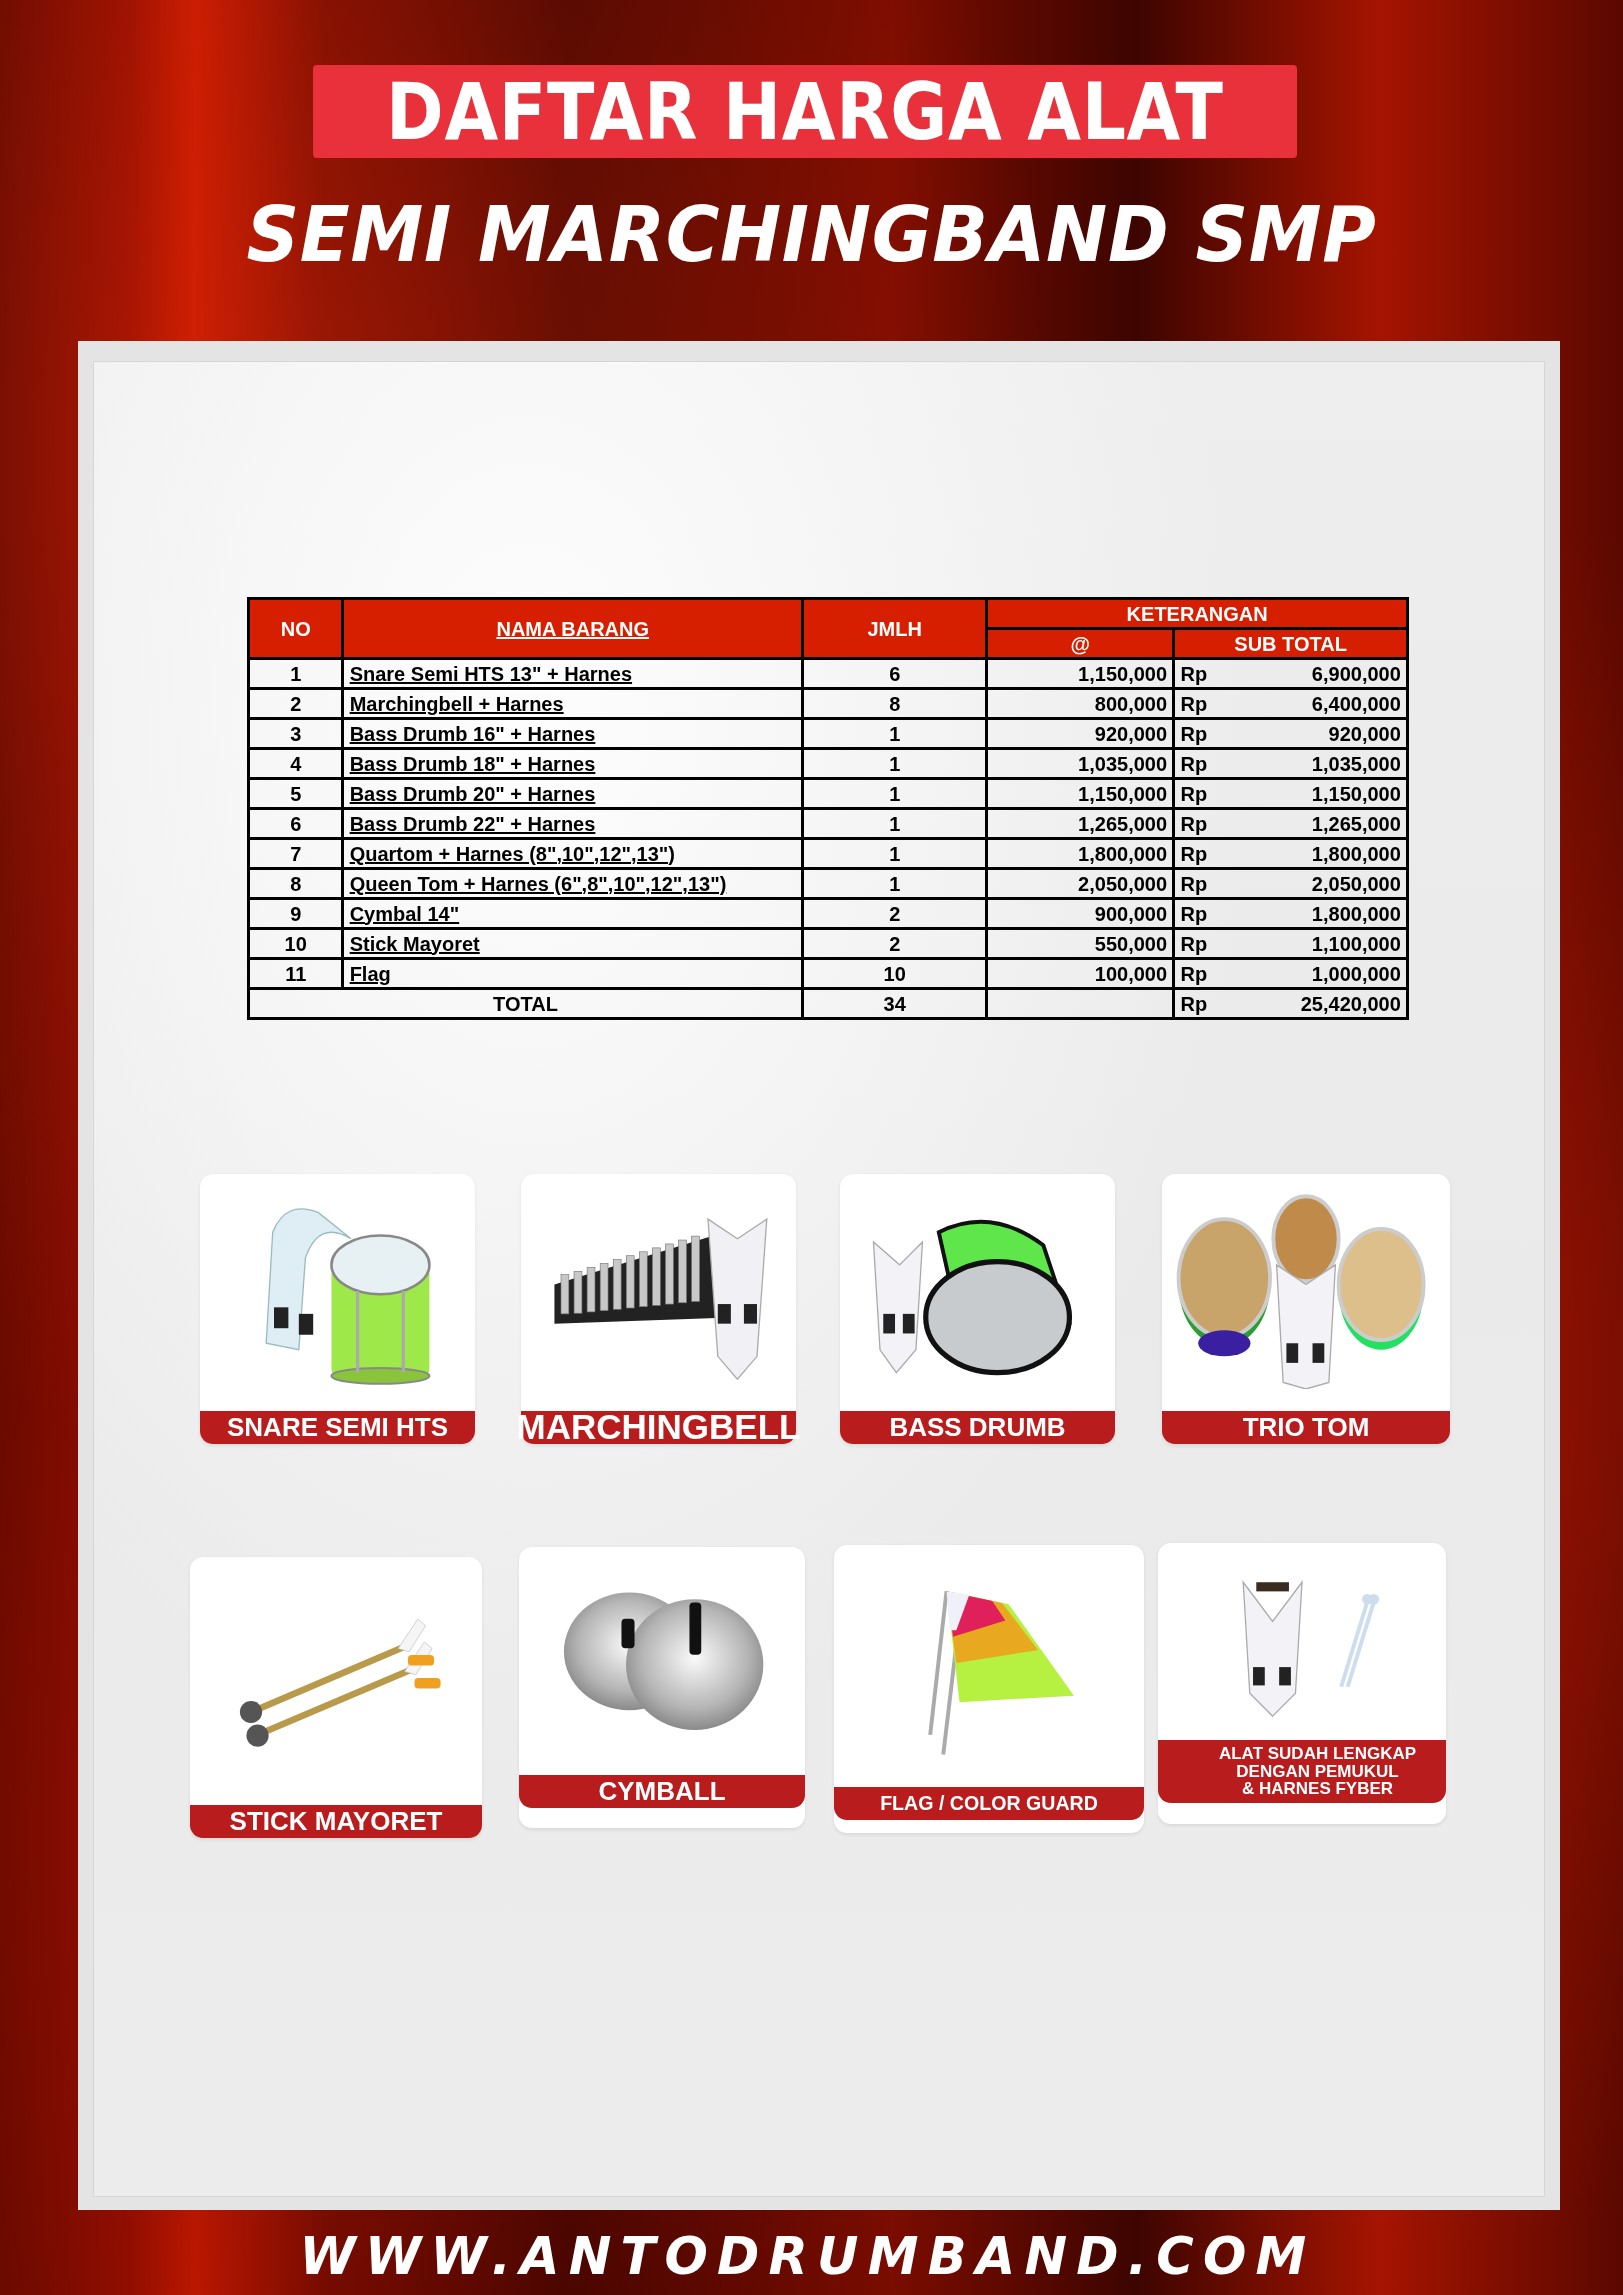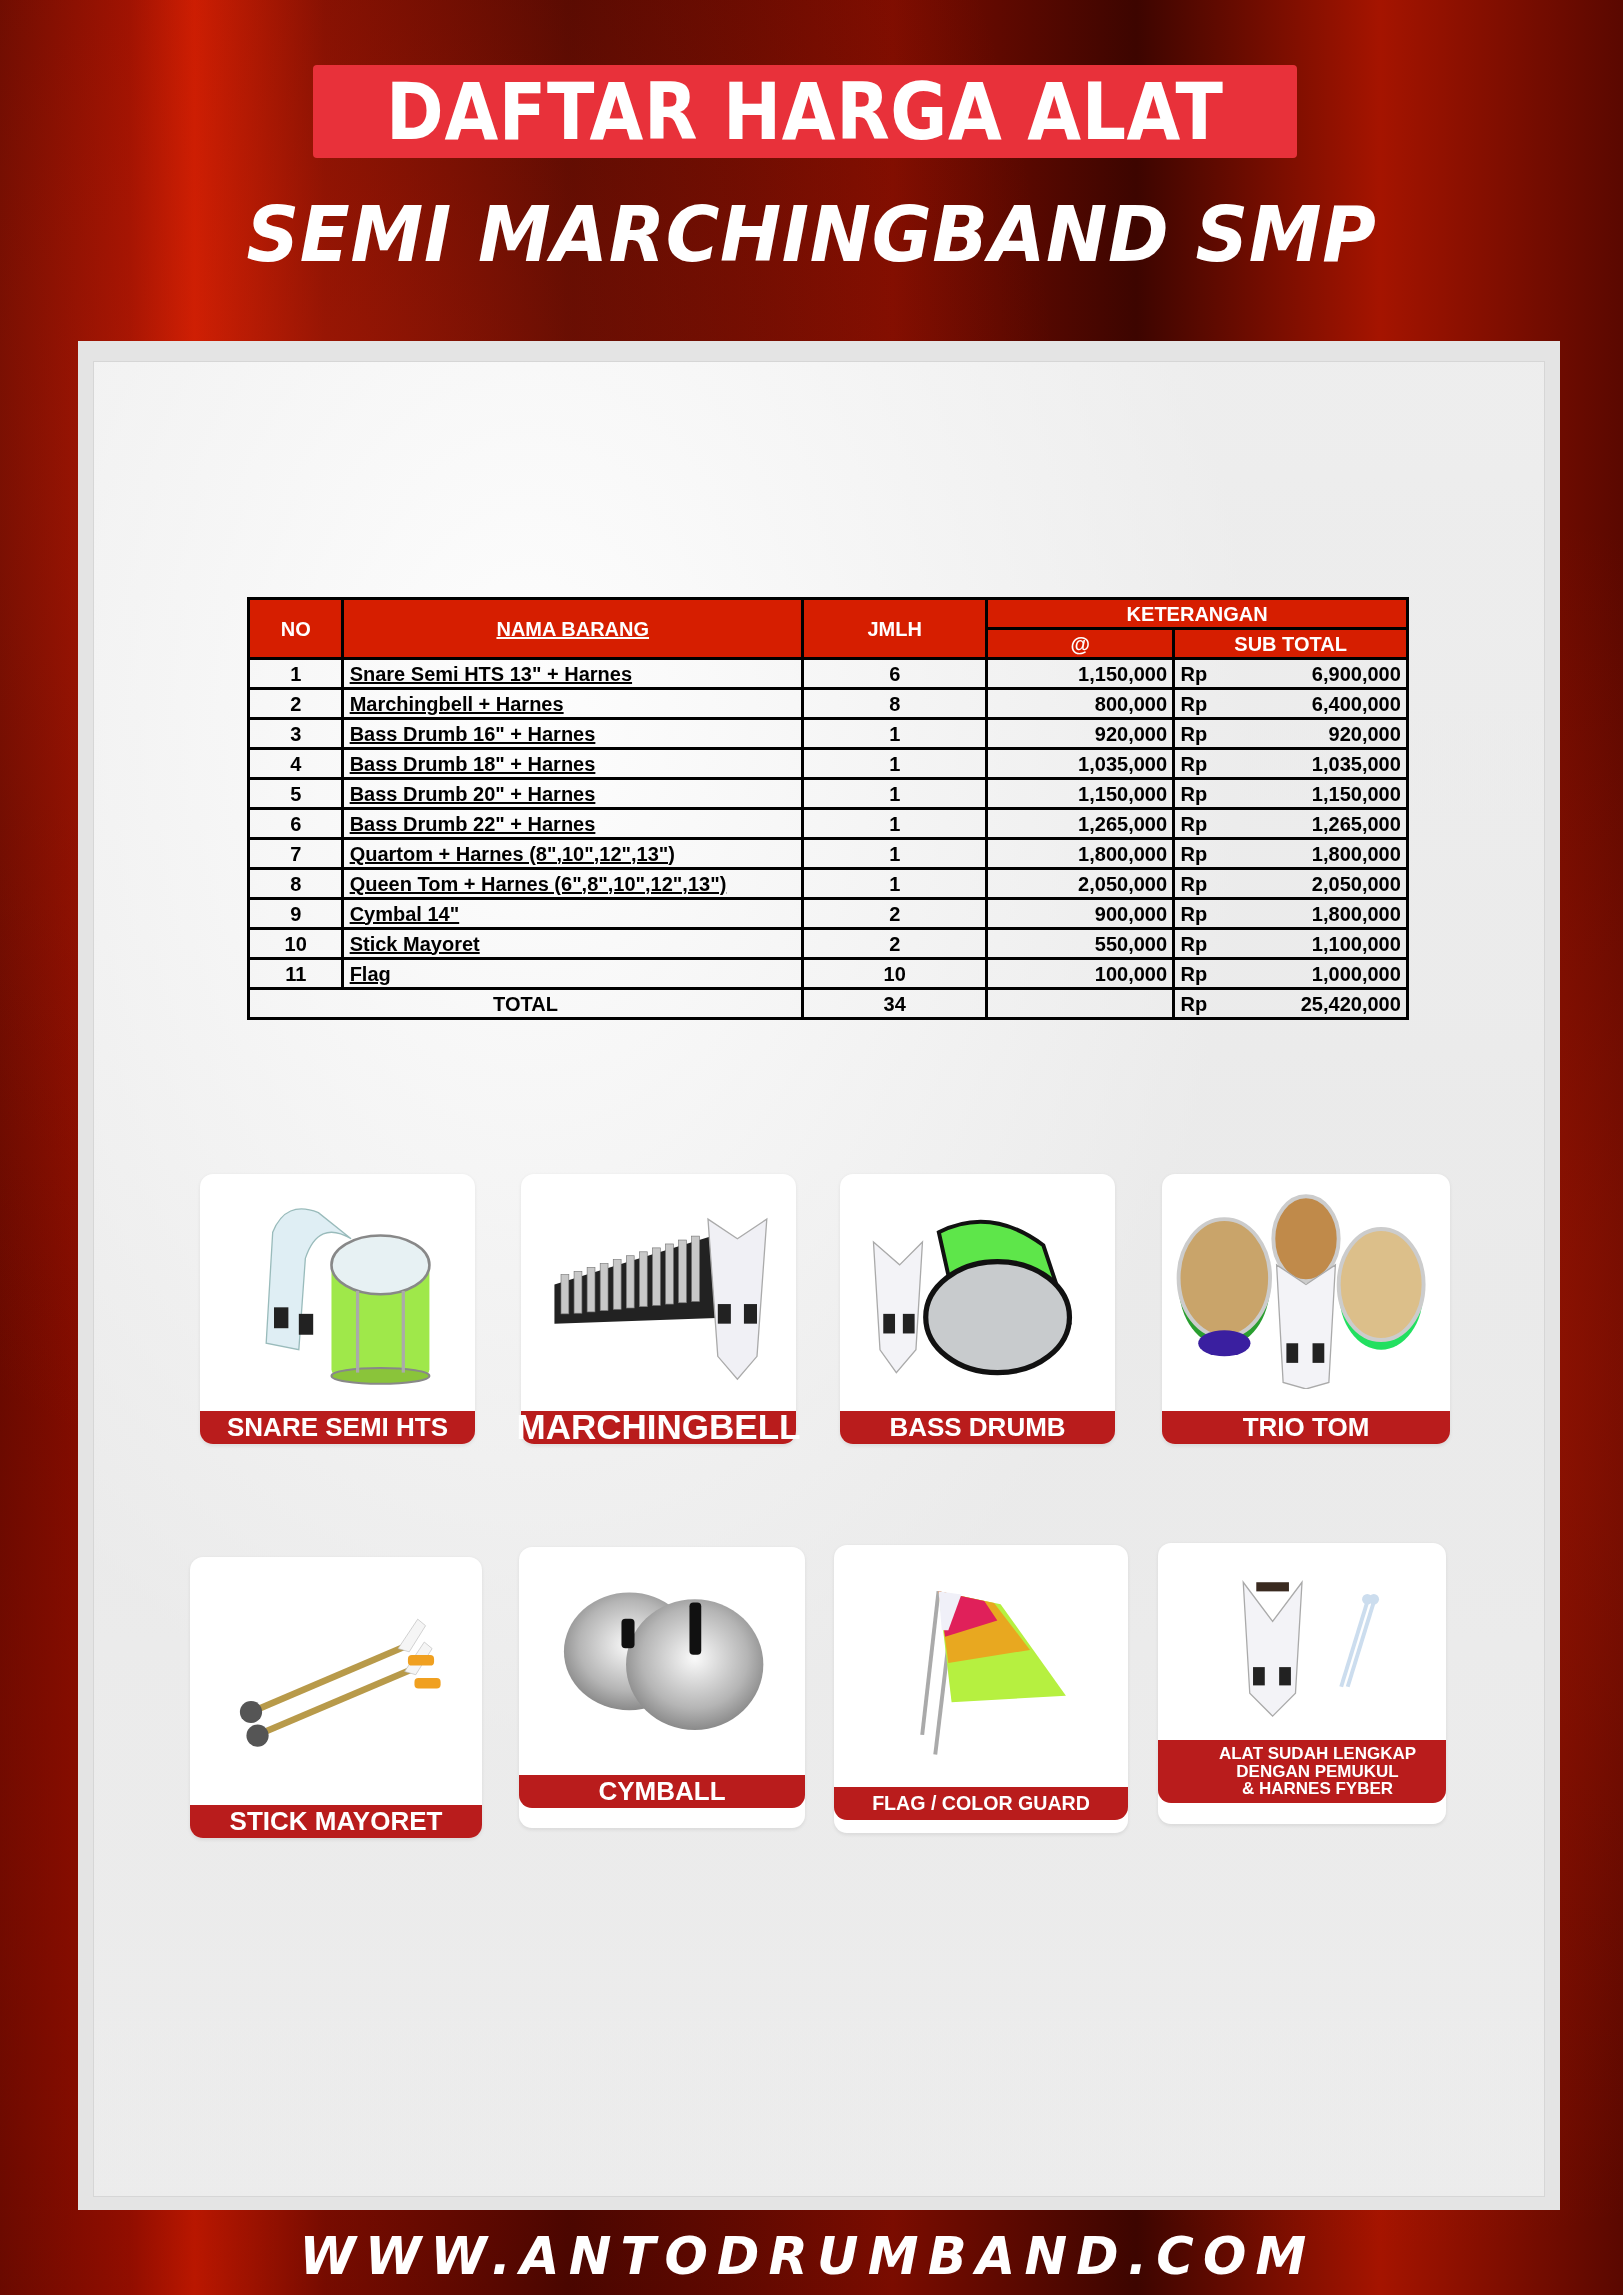--- a/index.html
+++ b/index.html
@@ -356,21 +356,21 @@
       </defs>
       <ellipse cx="130" cy="120" rx="100" ry="90" fill="url(#cy)"></ellipse>
       <ellipse cx="230" cy="140" rx="105" ry="100" fill="url(#cy)"></ellipse>
       <rect x="118" y="70" width="20" height="45" rx="6" fill="#111"></rect>
       <rect x="222" y="45" width="18" height="80" rx="6" fill="#111"></rect>
     </svg>
   </div>
   <div class="card-label" style="height:33px;bottom:19.6px;font-size:26px;border-radius:0 0 13px 13px;">CYMBALL</div>
 </div>
 
-<div class="card" style="left:834px;top:1545px;width:294px;height:288px;">
+<div class="card" style="left:834px;top:1545px;width:294px;height:288px;padding-left:16px;">
   <div class="card-img" style="height:236px;">
     <svg width="196" height="196" viewBox="0 0 300 300">
       <line x1="60" y1="260" x2="85" y2="40" stroke="#aaa" stroke-width="6"></line>
       <line x1="80" y1="290" x2="105" y2="80" stroke="#aaa" stroke-width="6"></line>
       <path d="M85 40 L180 60 L280 200 L105 210 Z" fill="#b6f040"></path>
       <path d="M85 40 L170 58 L225 130 L100 150 Z" fill="#e8a820"></path>
       <path d="M85 40 L155 55 L175 85 L95 110 Z" fill="#e0205a"></path>
       <path d="M85 40 L120 45 L100 100 L90 100 Z" fill="#f0f0f8"></path>
     </svg>
   </div>

